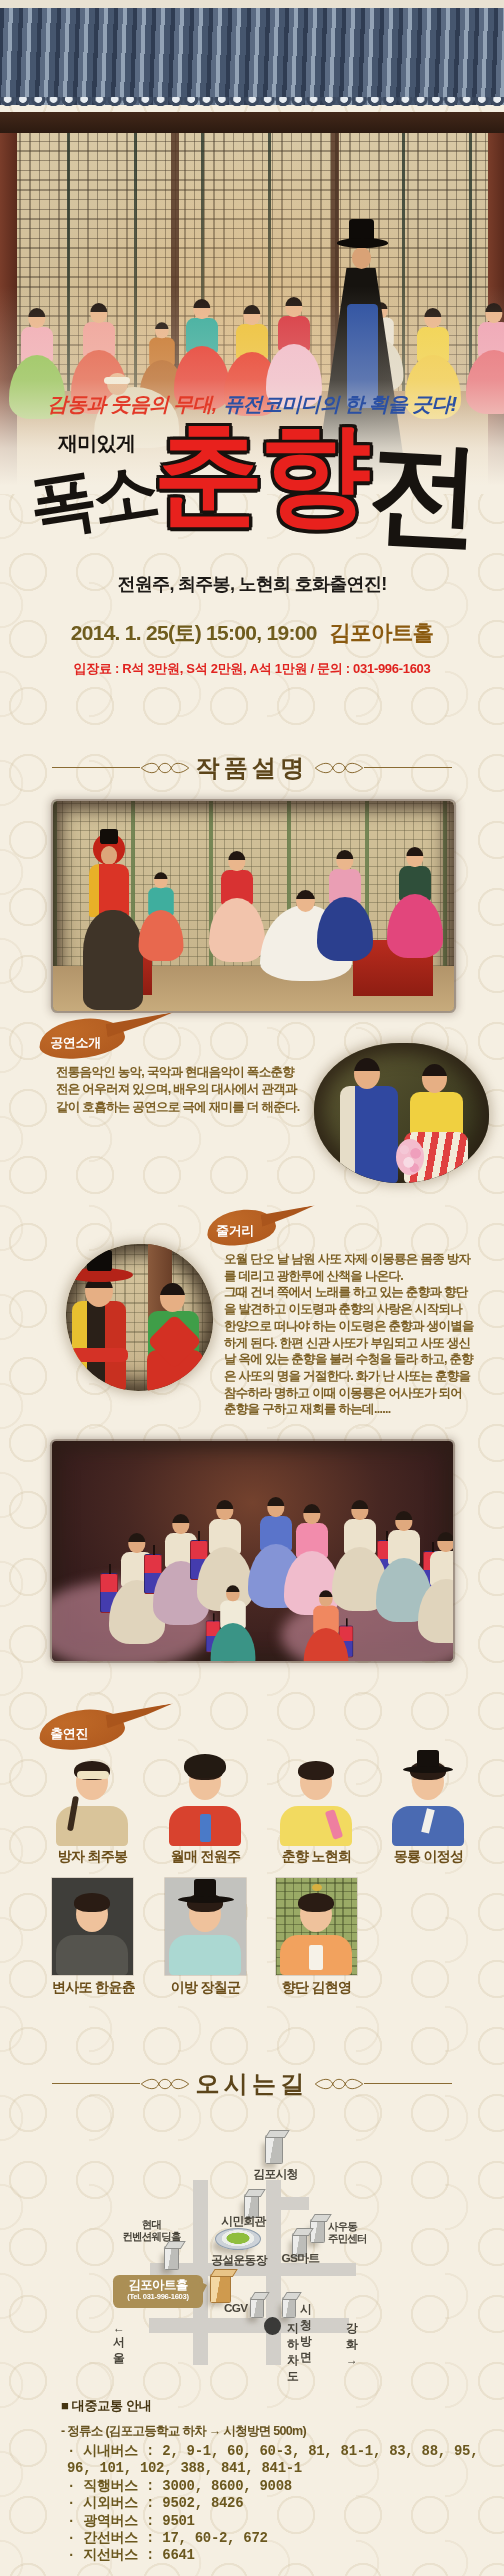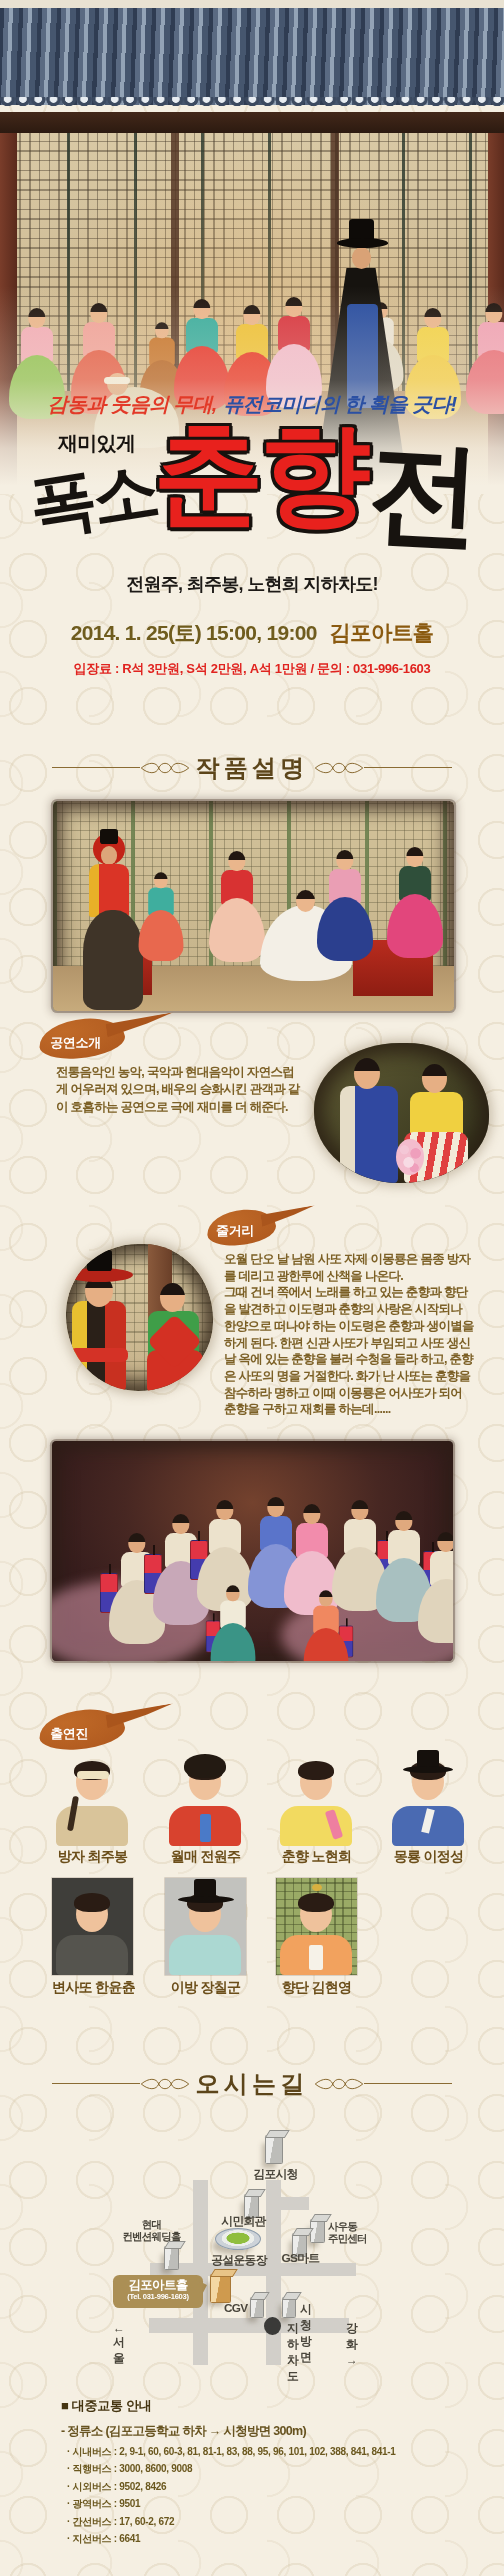--- a/index.html
+++ b/index.html
@@ -169,21 +169,21 @@
     color:#fff;text-align:center;font-weight:800;}
   .callout::after{content:"";position:absolute;right:-10.4px;top:3.5px;border:6.3px solid transparent;border-left-color:#ab8f55;transform:rotate(-18deg);}
   .callout .l1{font-size:12.5px;margin-top:2.8px;letter-spacing:-0.7px;line-height:14px;}
   .callout .l2{font-size:7.6px;letter-spacing:-0.3px;}
   .dot{position:absolute;width:16.7px;height:18px;border-radius:50%;background:#3a3a38;}
 
   
   .theading{position:absolute;left:61px;top:2389px;font-size:13px;font-weight:800;color:#453511;letter-spacing:-0.3px;}
   .tstop{position:absolute;left:61px;top:2415px;font-size:12.5px;font-weight:800;color:#675320;letter-spacing:-0.7px;}
   .buslist{position:absolute;left:67px;top:2435px;margin:0;padding:0;list-style:none;}
-  .buslist li{font-size:10px;font-weight:700;color:#6b581f;line-height:17.4px;letter-spacing:-0.3px;}
+  .buslist li{font-size:14px;font-weight:700;color:#6b581f;line-height:17.4px;letter-spacing:-0.3px;font-family:Liberation Mono, monospace;}
 </style>
 </head>
 <body>
 
 <div class="page">
 
   <div class="hero">
     <div class="roof"></div>
     <div class="roof-edge"></div>
     <div class="beam"></div>
@@ -216,21 +216,21 @@
 
   <div class="tagline">
     <span class="tag-red">감동과 웃음의 무대,</span><span class="tag-blue">퓨전코미디의 한 획을 긋다!</span>
   </div>
   <div class="genre">재미있게</div>
   <div class="title">
     <span class="t1">폭소</span>
     <span class="t2">춘향</span>
     <span class="t3">전</span>
   </div>
-  <div class="castline">전원주, 최주봉, 노현희 지하차도!</div>
+  <div class="castline">전원주, 최주봉, 노현희 호화출연진!</div>
   <div class="dateline">
     <span class="date">2014. 1. 25(토) 15:00, 19:00</span>
     <span class="venue">김포아트홀</span>
   </div>
   <div class="priceline">입장료 : R석 3만원, S석 2만원, A석 1만원 / 문의 : 031-996-1603</div>
 
   <div class="divider" style="top:743px;">
     <span class="dline"></span>
     <svg class="flourish" viewBox="0 0 80 24">
       <path d="M2 12 C14 2 26 2 30 12 C34 22 46 22 50 12 C54 2 66 2 78 12 M2 12 C14 22 26 22 30 12 C34 2 46 2 50 12 C54 22 66 22 78 12" stroke="#8a6b33" fill="none" stroke-width="1.6"></path>
@@ -261,21 +261,21 @@
     <div class="fg" style="left:346px;top:65px;--top:#2f4f3a;--skirt:#e2467c;"></div>
   </div>
 
   <div class="badge" style="left:39px;top:1011px;width:86px;height:39px;">
     <div class="blob"></div>
     <div class="swoosh"></div>
     <div class="lbl">공연소개</div>
   </div>
 
   <div class="bodytext" style="left:56px;top:1056px;width:244px;">
-    <p>전통음악인 농악, 국악과 현대음악이 자연스럽게 어우러져 있으며, 배우의 승화시킨 관객과 같이 호흡하는 공연으로 극에 재미를 더 해준다.</p>
+    <p>전통음악인 농악, 국악과 현대음악이 폭소춘향전은 어우러져 있으며, 배우의 대사에서 관객과 같이 호흡하는 공연으로 극에 재미를 더 해준다.</p>
   </div>
 
   <div class="ovalp ov-r">
     <div class="ovtorso" style="left:26px;top:43px;width:58px;height:97px;background:linear-gradient(90deg,#e6ddc8 0 26%,#3048a0 26%);"></div>
     <div class="ovfig-head" style="left:40px;top:15.3px;width:26px;height:31px;"></div>
     <div class="ovtorso" style="left:96px;top:49px;width:53px;height:46px;background:#f0d040;"></div>
     <div class="ovtorso" style="left:90px;top:89px;width:64px;height:51px;background:repeating-linear-gradient(100deg,#e04040 0 7px,#f2ead8 7px 14px);"></div>
     <div class="ovfig-head" style="left:108px;top:21px;width:25px;height:29px;"></div>
     <div class="flowers" style="left:82px;top:96px;"></div>
   </div>
@@ -443,21 +443,21 @@
     <div class="bld" style="left:282px;top:2289px;width:14px;height:21px;"></div>
     <div class="mlabel" style="left:300px;top:2294px;">시청방면</div>
 
     <div class="mlabel" style="left:113px;top:2313px;">← 서울</div>
     <div class="dot" style="left:264px;top:2309px;"></div>
     <div class="mlabel" style="left:287px;top:2313px;">지하차도</div>
     <div class="mlabel" style="left:346px;top:2313px;">강화 →</div>
   </div>
 
   <div class="theading">■ 대중교통 안내</div>
-  <div class="tstop">- 정류소 (김포고등학교 하차 → 시청방면 300m)</div>
+  <div class="tstop">- 정류소 (김포고등학교 하차 → 시청방면 500m)</div>
   <ul class="buslist">
     <li>· 시내버스 : 2, 9-1, 60, 60-3, 81, 81-1, 83, 88, 95, 96, 101, 102, 388, 841, 841-1</li>
     <li>· 직행버스 : 3000, 8600, 9008</li>
     <li>· 시외버스 : 9502, 8426</li>
     <li>· 광역버스 : 9501</li>
     <li>· 간선버스 : 17, 60-2, 672</li>
     <li>· 지선버스 : 6641</li>
   </ul>
 
 </div>

